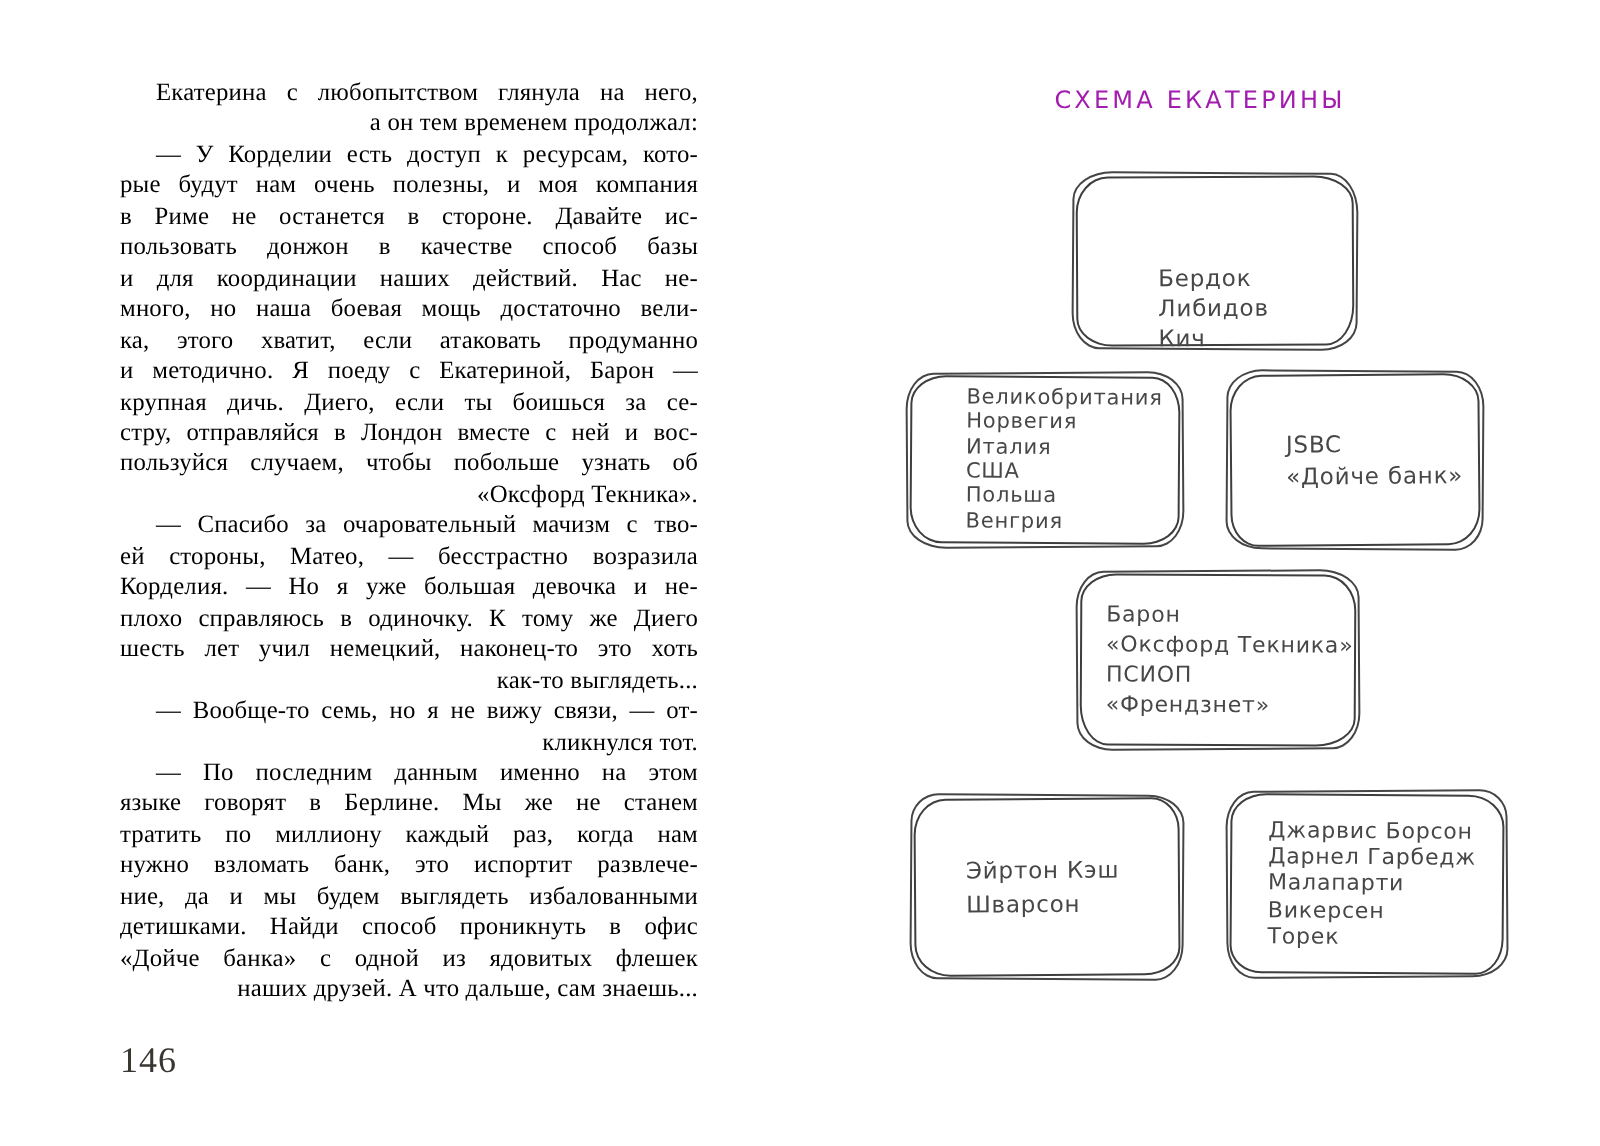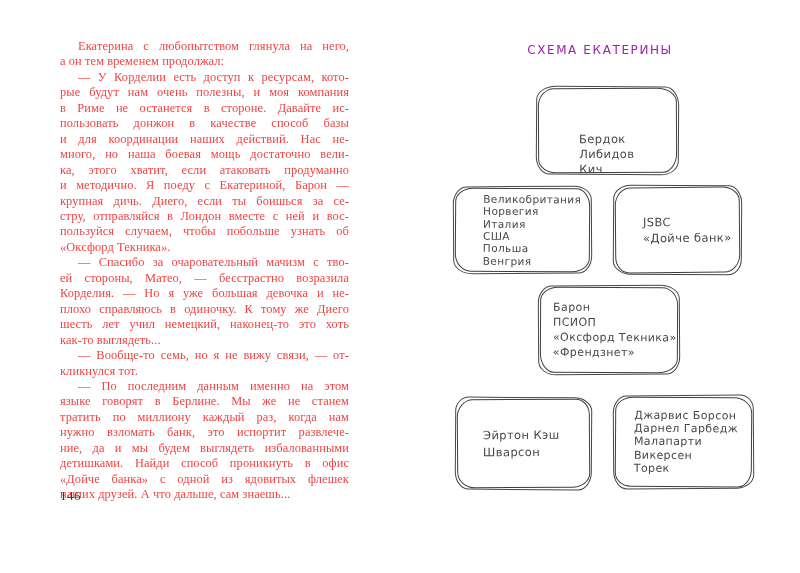--- a/index.html
+++ b/index.html
@@ -22,41 +22,42 @@
   }
   .page.left  { left: 0;   width: 400px; }
   .page.right { left: 400px; width: 400px; }
 
   
   .text-col {
     position: absolute;
     left: 60px;
     top: 39px;
     width: 289px;
-    color: #ef4444;
+    color: #000000;
     font-size: 12.4px;
     line-height: 15.45px;
     letter-spacing: 0.1px;
   }
   .text-col .line {
     white-space: normal;
     overflow: visible;
+    text-align: right;
   }
   .text-col .line.j {
     text-align: justify;
     text-align-last: justify;
   }
   .text-col .line.first {
     text-indent: 18px;
   }
   .page-number {
     position: absolute;
     left: 60px;
-    top: 488px;
-    font-size: 13px;
+    top: 520px;
+    font-size: 18px;
     color: #3a3632;
     letter-spacing: 0.5px;
   }
 
   
   .hand {
     font-family: "DejaVu Sans", sans-serif;
     color: #4a4a4a;
   }
   .diagram-title {
@@ -185,22 +186,22 @@
         </div>
         <div class="sketch-box b2">
           <div class="box-text hand">
             <div>JSBC</div>
             <div>«Дойче банк»</div>
           </div>
         </div>
         <div class="sketch-box b3">
           <div class="box-text hand">
             <div>Барон</div>
+            <div>«Оксфорд Текника»</div>
             <div>ПСИОП</div>
-            <div>«Оксфорд Текника»</div>
             <div>«Френдзнет»</div>
           </div>
         </div>
         <div class="sketch-box b4">
           <div class="box-text hand">
             <div>Эйртон Кэш</div>
             <div>Шварсон</div>
           </div>
         </div>
         <div class="sketch-box b5">

